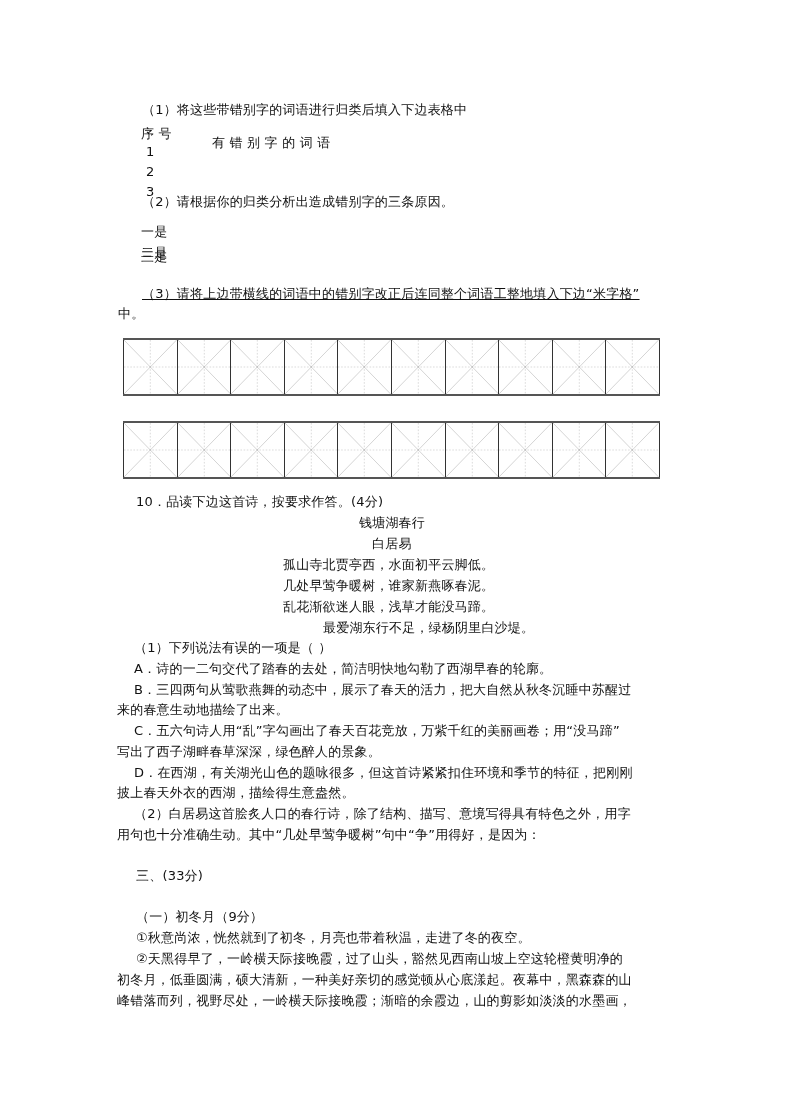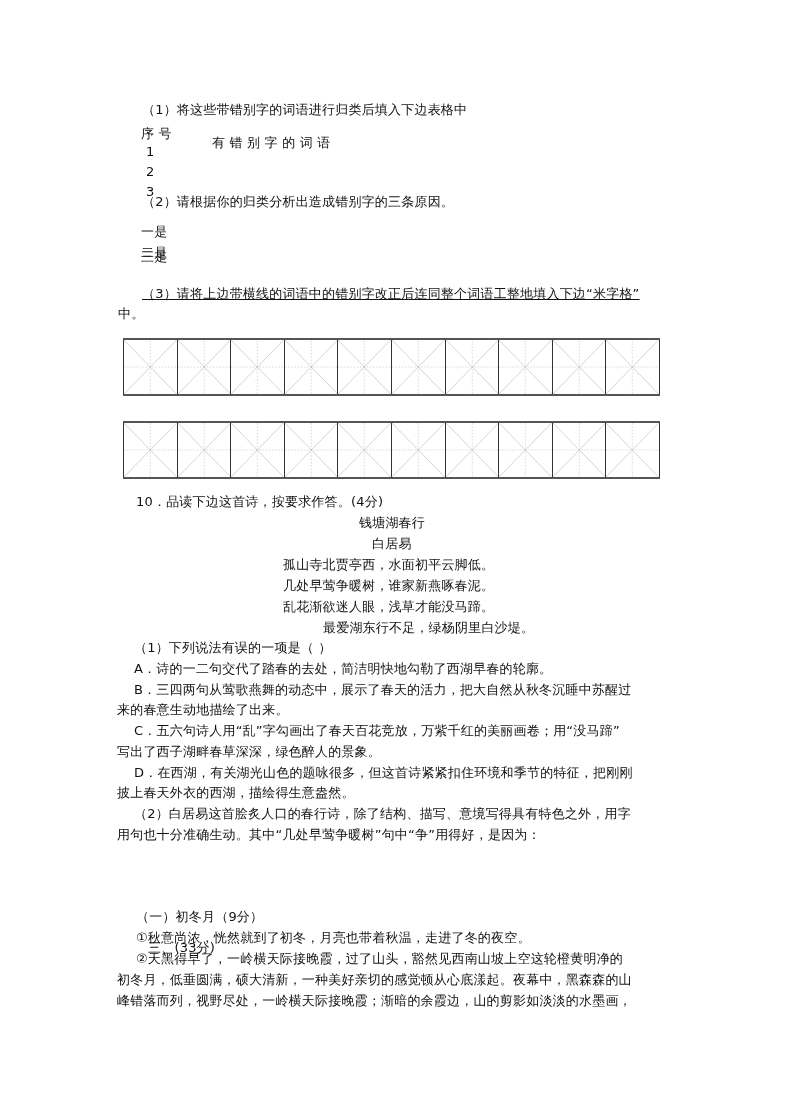--- a/index.html
+++ b/index.html
@@ -208,20 +208,20 @@
   <div class="line" style="left:134px;top:659px;">A．诗的一二句交代了踏春的去处，简洁明快地勾勒了西湖早春的轮廓。</div>
   <div class="line" style="left:134px;top:680px;">B．三四两句从莺歌燕舞的动态中，展示了春天的活力，把大自然从秋冬沉睡中苏醒过</div>
   <div class="line" style="left:117px;top:700px;">来的春意生动地描绘了出来。</div>
   <div class="line" style="left:134px;top:721px;">C．五六句诗人用“乱”字勾画出了春天百花竞放，万紫千红的美丽画卷；用“没马蹄”</div>
   <div class="line" style="left:117px;top:742px;">写出了西子湖畔春草深深，绿色醉人的景象。</div>
   <div class="line" style="left:134px;top:763px;">D．在西湖，有关湖光山色的题咏很多，但这首诗紧紧扣住环境和季节的特征，把刚刚</div>
   <div class="line" style="left:117px;top:783px;">披上春天外衣的西湖，描绘得生意盎然。</div>
   <div class="line" style="left:134px;top:804px;">（2）白居易这首脍炙人口的春行诗，除了结构、描写、意境写得具有特色之外，用字</div>
   <div class="line" style="left:117px;top:825px;">用句也十分准确生动。其中“几处早莺争暖树”句中“争”用得好，是因为：</div>
 
-  <div class="line" style="left:136px;top:938px;margin-left:12px;">三、(33分)</div>
+  <div class="line" style="left:136px;top:866px;">三、(33分)</div>
   <div class="line" style="left:136px;top:907px;text-align:center;">（一）初冬月（9分）</div>
   <div class="line" style="left:136px;top:928px;">①秋意尚浓，恍然就到了初冬，月亮也带着秋温，走进了冬的夜空。</div>
   <div class="line" style="left:136px;top:949px;">②天黑得早了，一岭横天际接晚霞，过了山头，豁然见西南山坡上空这轮橙黄明净的</div>
   <div class="line" style="left:117px;top:970px;">初冬月，低垂圆满，硕大清新，一种美好亲切的感觉顿从心底漾起。夜幕中，黑森森的山</div>
   <div class="line" style="left:117px;top:991px;">峰错落而列，视野尽处，一岭横天际接晚霞；渐暗的余霞边，山的剪影如淡淡的水墨画，</div>
 
 </div>
 
 </body></html>

